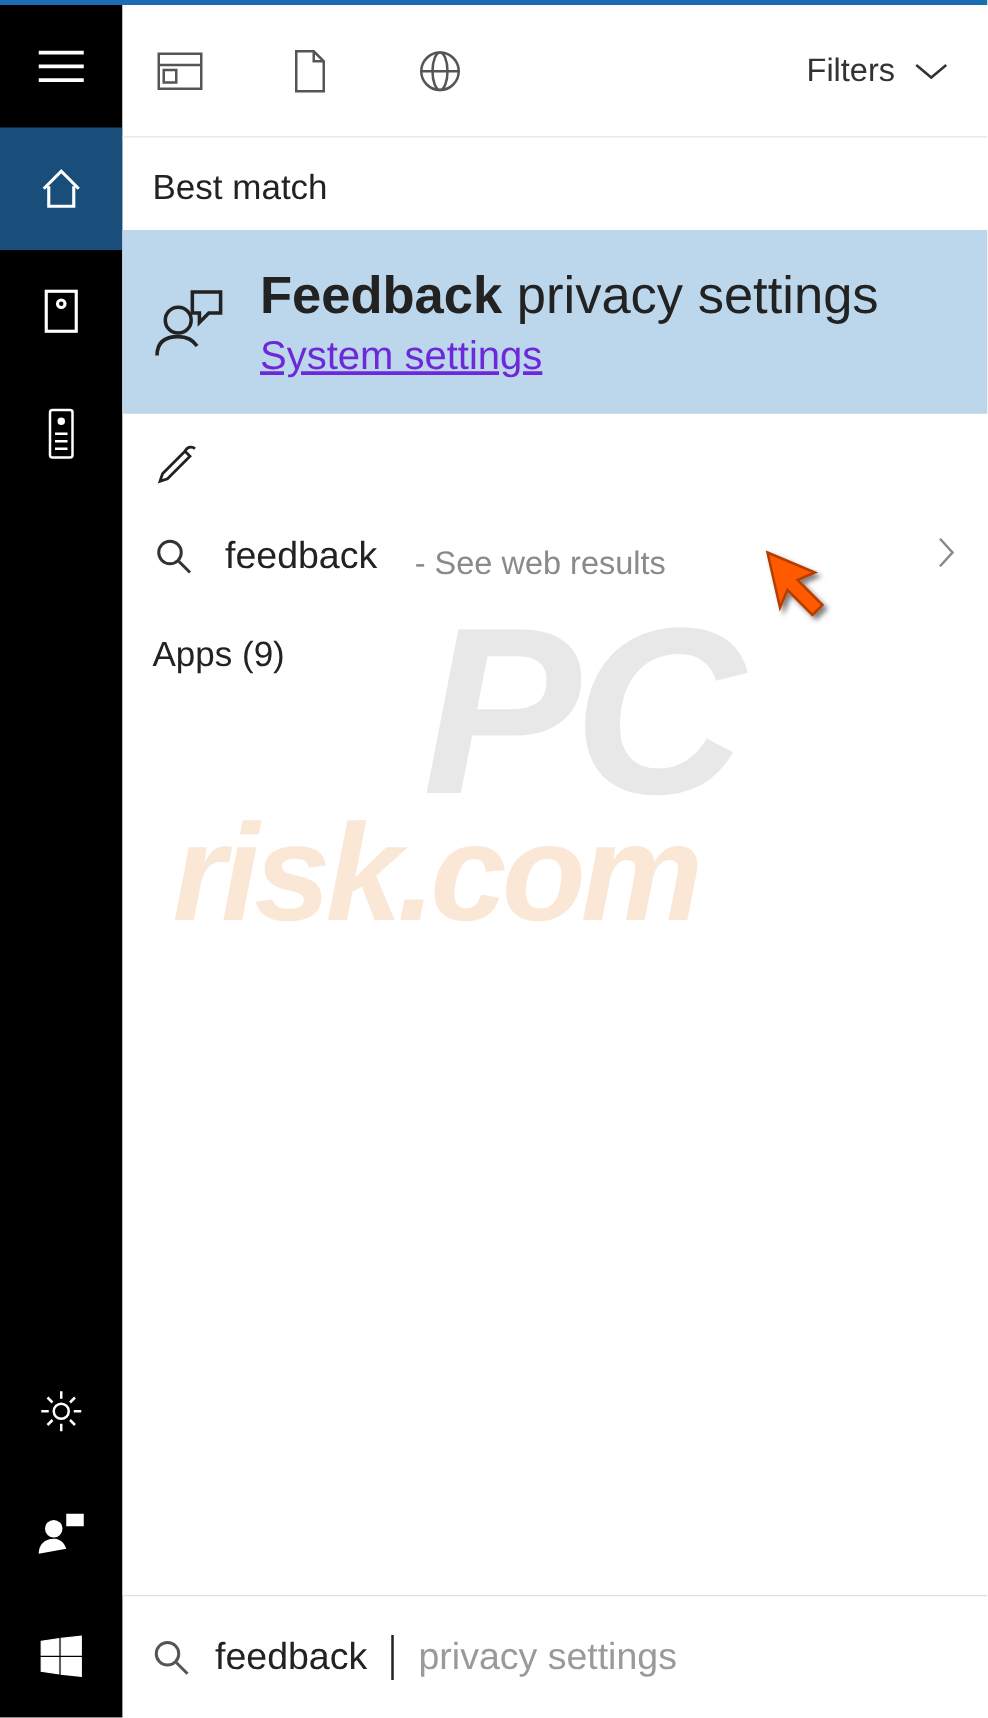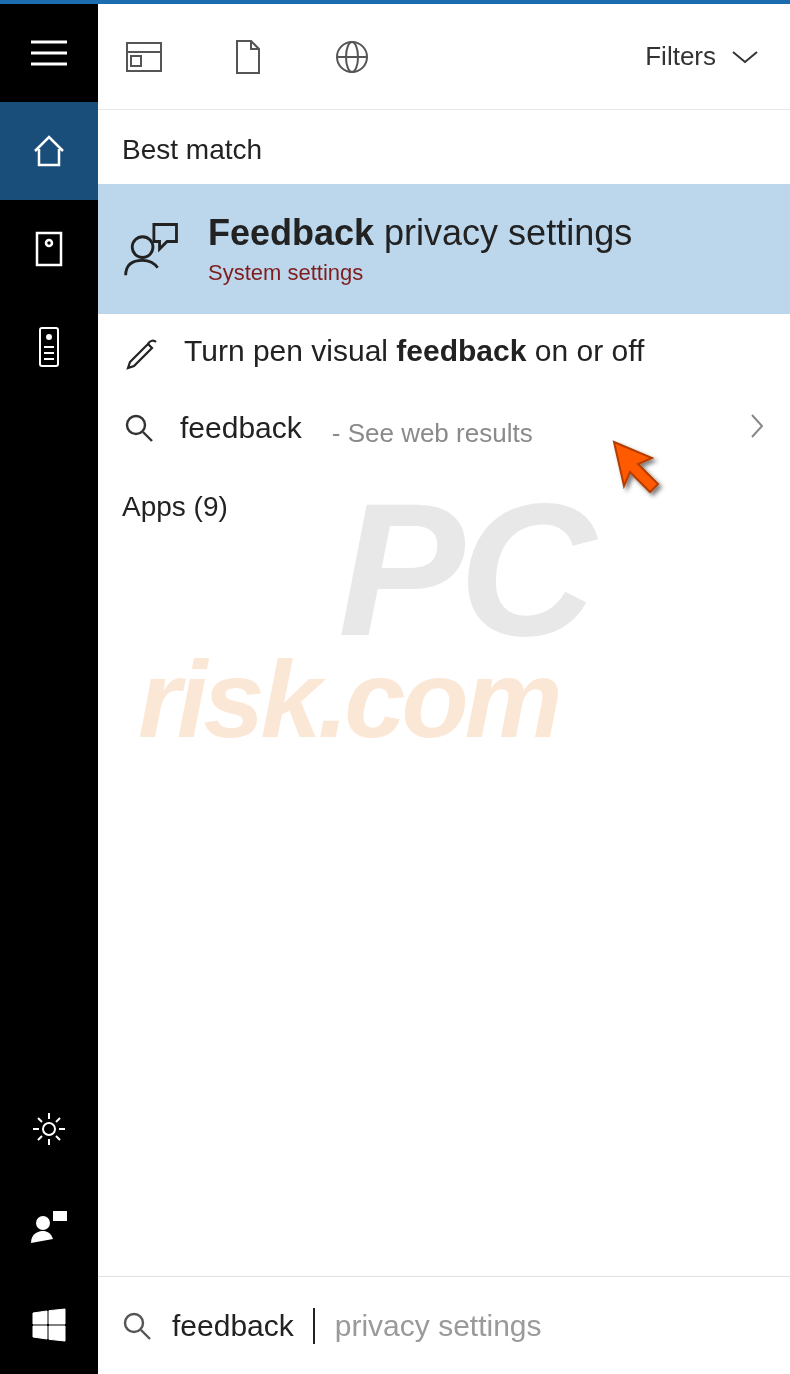--- a/index.html
+++ b/index.html
@@ -72,23 +72,23 @@
   .best-match-item {
     background: #bcd7ec;
     display: flex;
     align-items: center;
     padding: 28px 24px 28px 22px;
     gap: 24px;
     cursor: pointer;
     position: relative;
   }
   .best-match-icon { width: 64px; display:flex; justify-content:center; }
-  .best-match-text .title { font-size: 36px; color: #222; }
+  .best-match-text .title { font-size: 42px; color: #222; }
   .best-match-text .title b { font-weight: 700; }
-  .best-match-text .subtitle { font-size: 22px; color: #7f1d1d; margin-top: 6px; }
+  .best-match-text .subtitle { font-size: 32px; color: #6d28d9; margin-top: 6px; text-decoration: underline; }
   .settings-item {
     display: flex;
     align-items: center;
     gap: 24px;
     padding: 18px 24px 18px 24px;
     cursor: pointer;
   }
   .settings-item .stitle { font-size: 30px; color: #222; }
   .settings-item .stitle b { font-weight: 700; }
   .search-suggestion {
@@ -277,21 +277,20 @@
       </svg>
     </div>
   </div>
 
 
   <div class="settings-item">
     <svg width="38" height="38" viewBox="0 0 38 38" stroke="#222" stroke-width="2.2" fill="none">
       <path d="M8 30 L26 12 L30 16 L12 34 L6 36 Z"></path>
         <path d="M26 12 C28 8 32 8 34 10"></path>
     </svg>
-    <div class="stitle"><span>Turn pen visual </span><b>feedback</b><span> on or off</span></div>
   </div>
 
 
   <div class="search-suggestion">
     <svg width="34" height="34" viewBox="0 0 34 34" stroke="#333" stroke-width="2.4" fill="none">
       <circle cx="14" cy="14" r="9"></circle>
         <line x1="21" y1="21" x2="30" y2="30"></line>
     </svg>
     <span class="sq">feedback</span>
     <span class="shint">- See web results</span>

